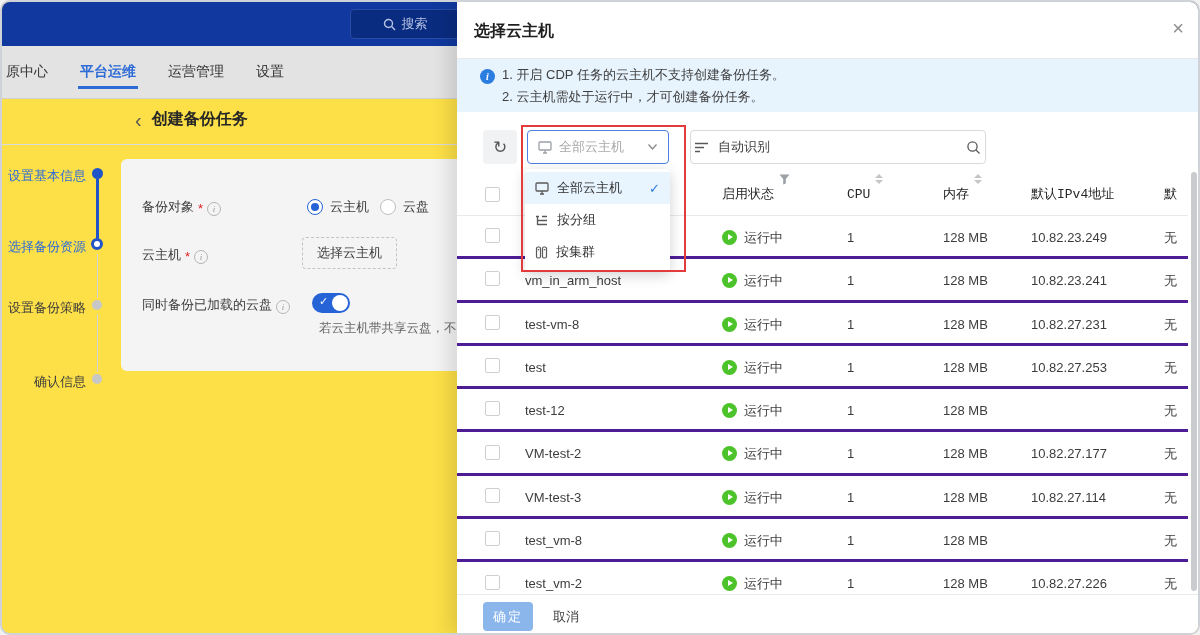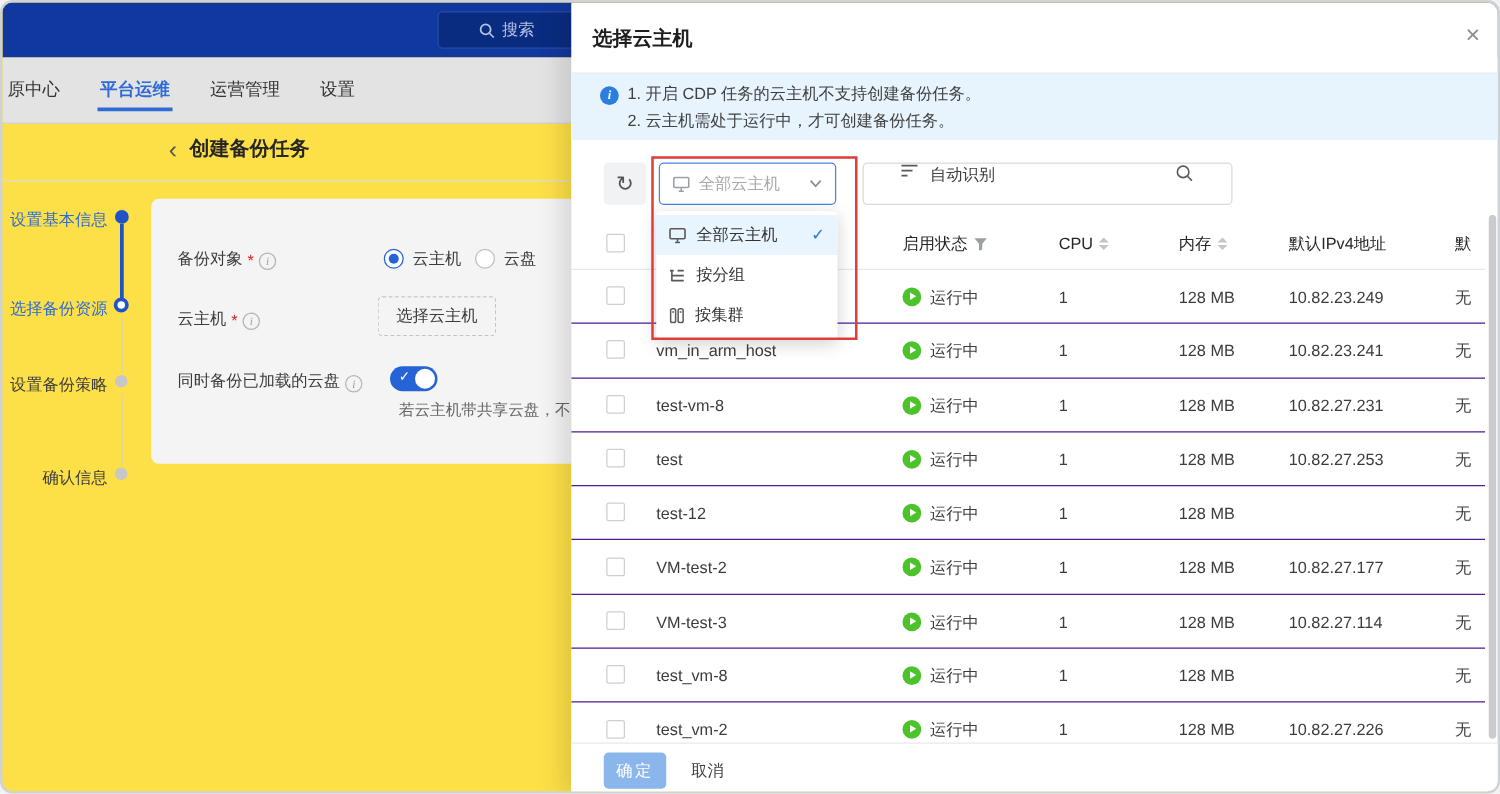--- a/index.html
+++ b/index.html
@@ -69,32 +69,32 @@
   .alert-l1 { position:absolute; left:45px; top:7px;  font-size:13px; color:#404040; }
   .alert-l2 { position:absolute; left:45px; top:29px; font-size:13px; color:#404040; }
 
   .refresh-btn { position:absolute; left:26px; top:128px; width:34px; height:34px; background:#f1f2f4;
                  border:none; border-radius:4px; color:#555; font-size:17px; cursor:pointer; }
   .view-select { position:absolute; left:70px; top:128px; width:142px; height:34px; background:#fff;
                  border:1px solid #4c80e2; border-radius:4px; display:flex; align-items:center;
                  padding:0 10px; gap:7px; cursor:pointer; }
   .view-select .vs-text { flex:1; font-size:13px; color:#a8a8a8; }
   .search-box { position:absolute; left:233px; top:128px; width:296px; height:34px; background:#fff;
-                border:1px solid #d9d9d9; border-radius:4px; display:flex; padding:0 30px; gap:9px; }
+                border:1px solid #d9d9d9; border-radius:4px; display:flex; align-items:center; padding:0 4px; gap:9px; }
   .search-box .sb-label { flex:1; font-size:13px; color:#404040; }
 
   
   .thead { position:absolute; left:0; top:172px; width:731px; height:42px; border-bottom:1px solid #e9e9e9; }
   .th, .td { position:absolute; font-size:13px; white-space:nowrap; }
-  .th { color:#262626; top:0; height:42px; line-height:42px; display:flex; align-items:center; gap:5px; }  .col-name { left:68px; }  .col-status { left:265px; }
+  .th { color:#262626; top:0; height:42px; line-height:42px; display:flex; gap:5px;font-family:Liberation Mono, monospace; }  .col-name { left:68px; }  .col-status { left:265px; }
   .col-cpu  { left:390px; } .col-mem  { left:486px; } .col-ip { left:574px; } .col-last { left:707px; }
   .cbx { position:absolute; left:28px; top:50%; margin-top:-8px; width:15px; height:15px; background:#fff;
          border:1px solid #cfcfcf; border-radius:2px; cursor:pointer; }
   .tbody { position:absolute; left:0; top:214px; width:731px; height:378px; overflow:hidden; }
-  .trow { position:relative; width:100%; height:43.3px; border-bottom:1px solid #4c1d95; }
+  .trow { position:relative; width:100%; height:43.3px; border-bottom:3px solid #4c1d95; }
   .td { top:0; height:43px; line-height:43px; color:#3c3c3c; }
   .status-cell { display:flex; align-items:center; gap:7px; }
   .play-ic { width:15px; height:15px; border-radius:50%; background:#4cc32a; position:relative; display:inline-block; }
   .play-ic::after { content:""; position:absolute; left:6px; top:4px; border-left:5px solid #fff;
                     border-top:3.5px solid transparent; border-bottom:3.5px solid transparent; }
   .sort-ic { display:inline-flex; flex-direction:column; gap:2px; }
   .sort-ic i { width:0; height:0; border-left:4px solid transparent; border-right:4px solid transparent; }
   .sort-ic .up { border-bottom:4px solid #c5c5c5; }
   .sort-ic .dn { border-top:4px solid #c5c5c5; }
   .scrollbar { position:absolute; right:5px; top:170px; bottom:46px; width:6px; background:#c9cbce; border-radius:3px; }

